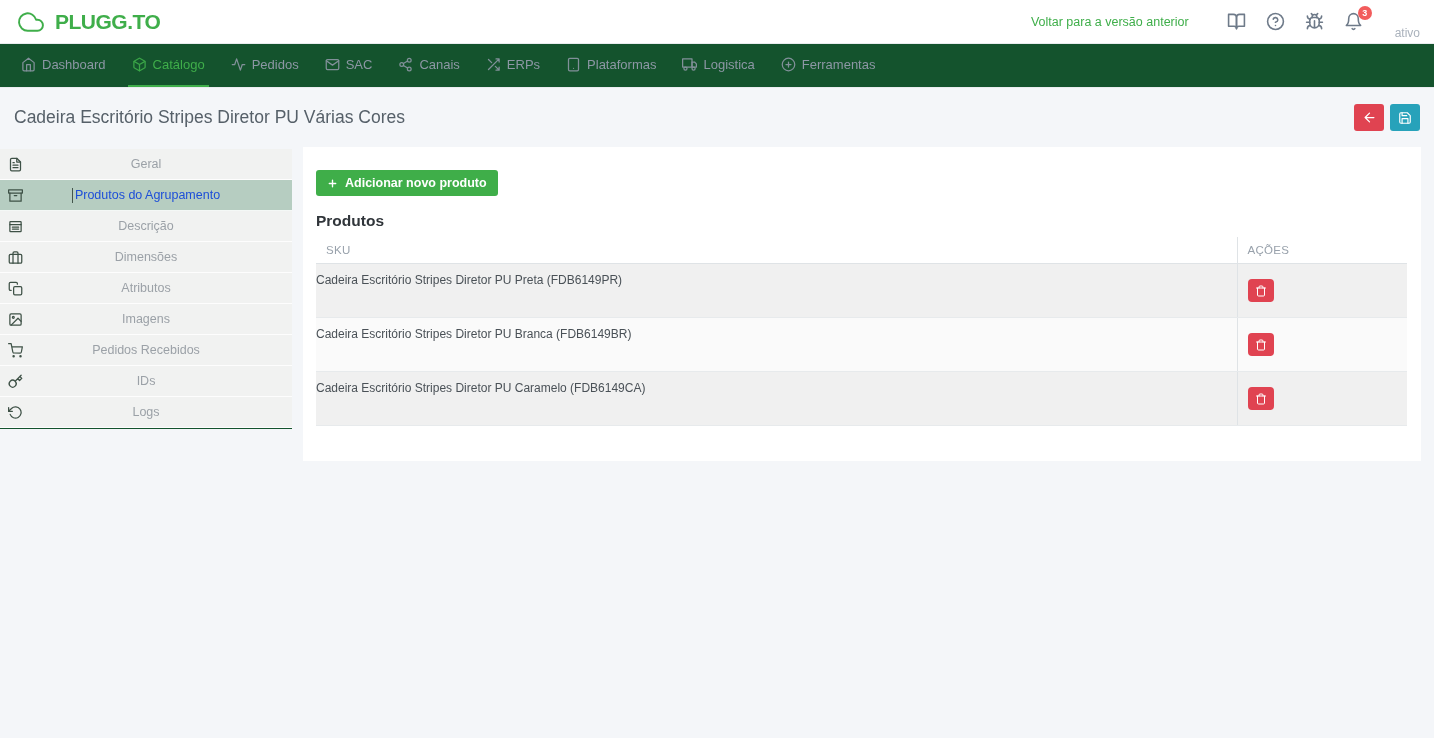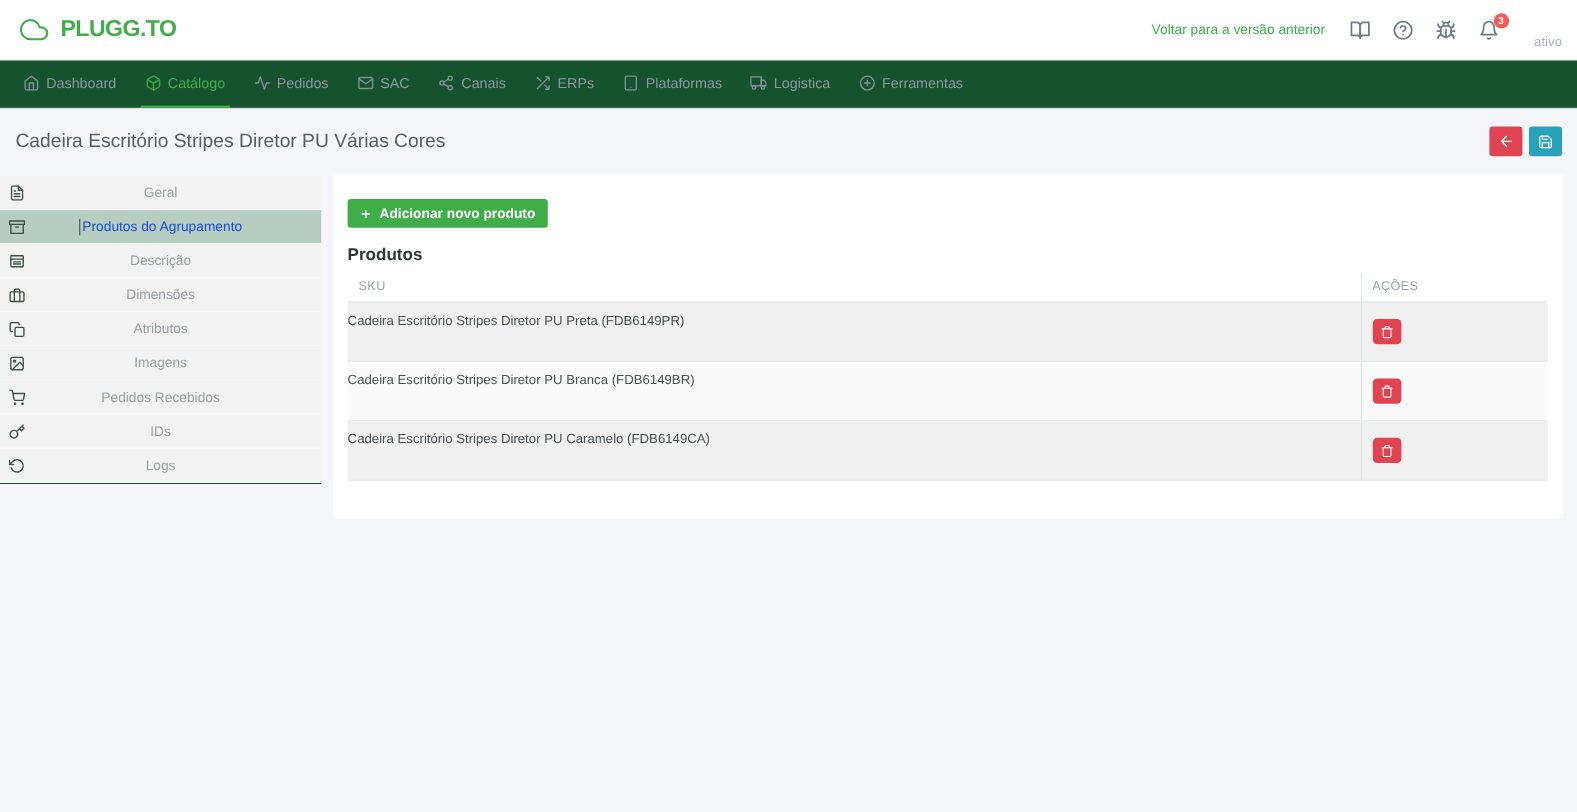--- a/index.html
+++ b/index.html
@@ -7,30 +7,30 @@
   body {
     font-family: "Liberation Sans", sans-serif;
     background: #f4f6f9;
     color: #495057;
     overflow: hidden;
   }
   svg { display:block; }
 
   
   .header {
-    height: 55px; background: #fff; border-bottom: 1px solid #e9ecef;
+    height: 44px; background: #fff; border-bottom: 1px solid #e9ecef;
     display: flex; align-items: center; padding: 0 14px;
   }
   .logo { display:flex; align-items:center; gap:7px; cursor:pointer; }
   .logo-text {
     font-size: 21px; font-weight: bold; color: #3fae4a; letter-spacing: -0.5px;
   }
   .header-right { margin-left:auto; display:flex; align-items:center; }
   .back-version-link {
-    color:#3fae4a; font-size:12.5px; text-decoration:none; margin-right:12px; cursor:pointer;
+    color:#3fae4a; font-size:12.5px; text-decoration:none; margin-right:28px; cursor:pointer;
   }
   .hicon {
     color:#6e7a89; margin: 0 10px; cursor:pointer; position:relative;
   }
   .bell-wrap { position:relative; margin:0 10px; cursor:pointer; color:#6e7a89;}
   .badge {
     position:absolute; top:-6px; right:-9px;
     background:#f25c5c; color:#fff; font-size:9px; font-weight:bold;
     min-width:14px; height:14px; border-radius:8px;
     display:flex; align-items:center; justify-content:center; padding:0 3px;

